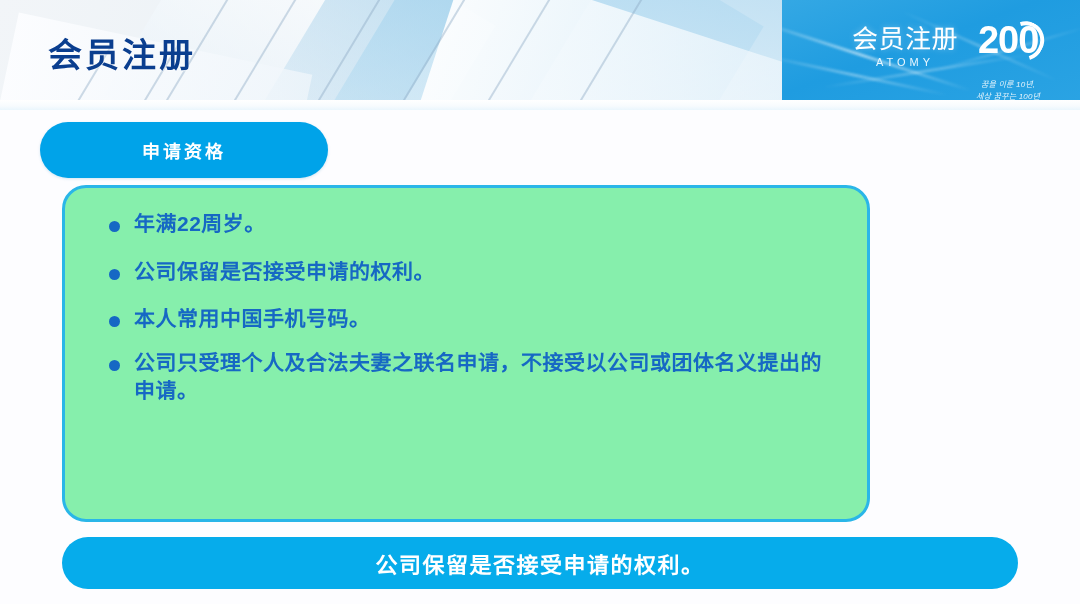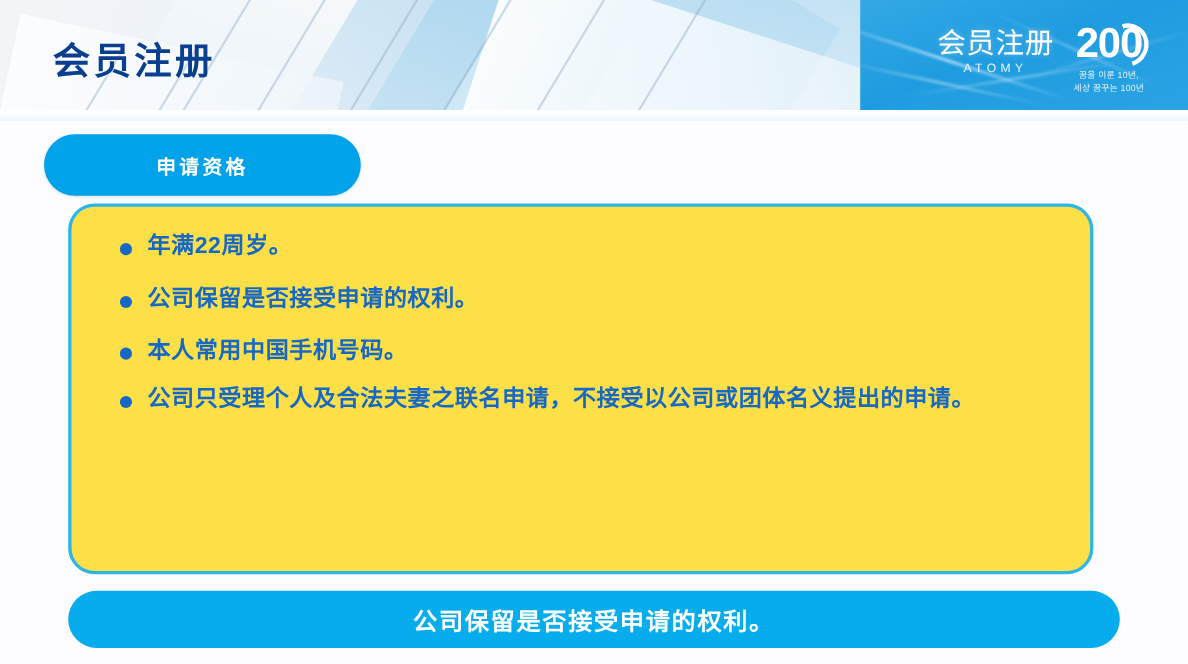--- a/index.html
+++ b/index.html
@@ -175,23 +175,24 @@
     border: 4px solid #ffffff;
     border-radius: 50%;
     border-left-color: transparent;
     border-bottom-color: transparent;
     transform: rotate(28deg);
   }
   .hundred-kr {
     color: rgba(255,255,255,.88);
     font-size: 8px;
     line-height: 1.45;
-    margin-top: 3px;
+    margin-top: 19px;
     letter-spacing: .2px;
     white-space: nowrap;
+    font-style: italic;
   }
 
   .header-title {
     position: absolute;
     left: 48px; top: 28px;
     font-size: 34px;
     font-weight: 700;
     color: #0a3e8f;
     letter-spacing: 3px;
     text-shadow: 0 1px 2px rgba(255,255,255,.6);
@@ -221,25 +222,25 @@
     color: #ffffff;
     font-size: 18px;
     font-weight: 700;
     letter-spacing: 3px;
   }
 
   
   .content-box {
     position: absolute;
     left: 62px; top: 185px;
-    width: 932px; height: 337px;
+    width: 808px; height: 337px;
     box-sizing: border-box;
     border: 3px solid #2ab6e8;
     border-radius: 24px;
-    background: #fde047;
+    background: #86efac;
     padding: 22px 26px 18px 26px;
   }
   .req-list {
     list-style: none;
     margin: 0;
     padding: 0;
   }
   .req-item {
     display: flex;
     align-items: flex-start;

